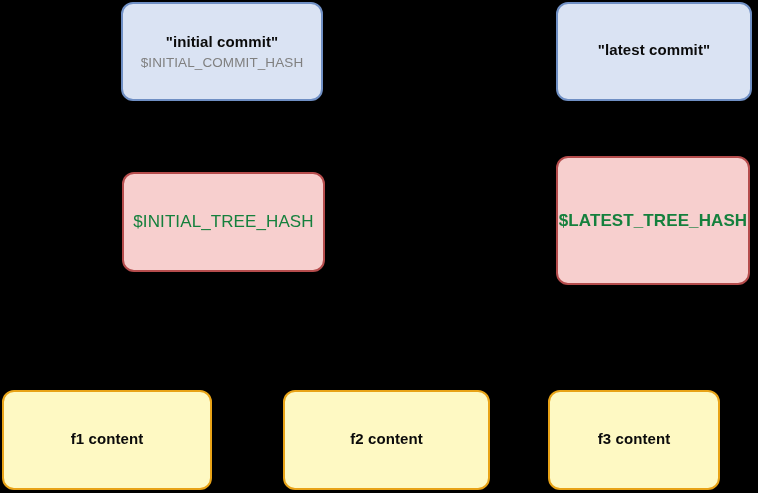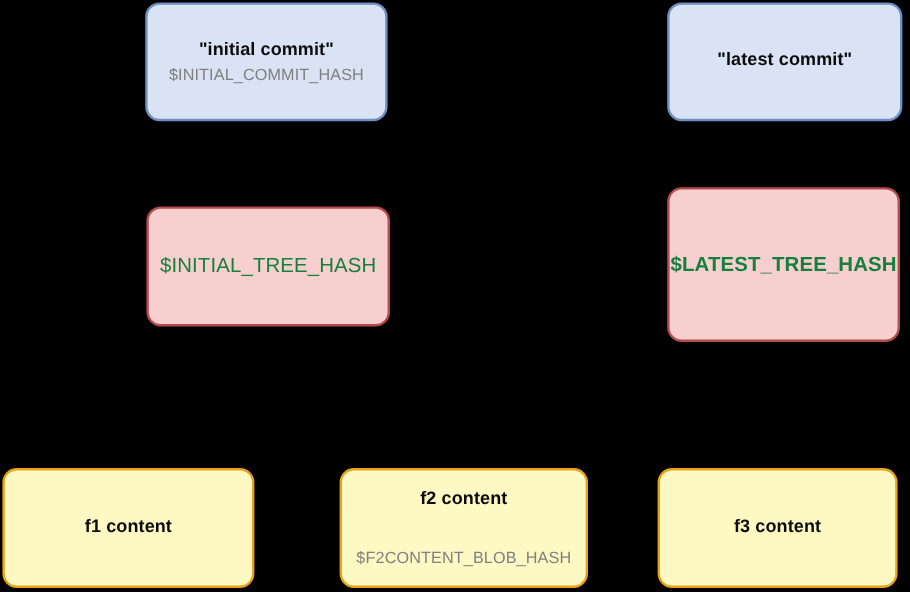--- a/index.html
+++ b/index.html
@@ -87,21 +87,21 @@
     border-color: #e8a317;
   }
 
   
   #node-commit-initial { left: 121px; top: 2px;   width: 202px; height: 99px; }
   #node-commit-latest  { left: 556px; top: 2px;   width: 196px; height: 99px; }
   #node-tree-initial   { left: 122px; top: 172px; width: 203px; height: 100px; }
   #node-tree-latest    { left: 556px; top: 156px; width: 194px; height: 129px; font-weight: bold; }
   #node-blob-f1        { left: 2px;   top: 390px; width: 210px; height: 100px; }
   #node-blob-f2        { left: 283px; top: 390px; width: 207px; height: 100px; gap: 28px; }
-  #node-blob-f3        { left: 548px; top: 390px; width: 200px; height: 100px; }
+  #node-blob-f3        { left: 548px; top: 390px; width: 172px; height: 100px; }
 </style>
 </head>
 <body>
 
 <div id="diagram-canvas">
 
   <svg id="edge-layer" viewBox="0 0 758 493">
     <g stroke="#000000" stroke-width="2" fill="none">
       <path d="M222,101 L222,172"></path>
       <path d="M654,101 L654,172"></path>
@@ -128,20 +128,19 @@
   <div class="node tree" id="node-tree-latest">
     <div class="node-hash">$LATEST_TREE_HASH</div>
   </div>
 
   <div class="node blob" id="node-blob-f1">
     <div class="node-title">f1 content</div>
   </div>
 
   <div class="node blob" id="node-blob-f2">
     <div class="node-title">f2 content</div>
-    <div class="node-hash">$F2CONTENT_BLOB_HASH</div>
   </div>
 
   <div class="node blob" id="node-blob-f3">
     <div class="node-title">f3 content</div>
   </div>
 
 </div>
 
 </body></html>

